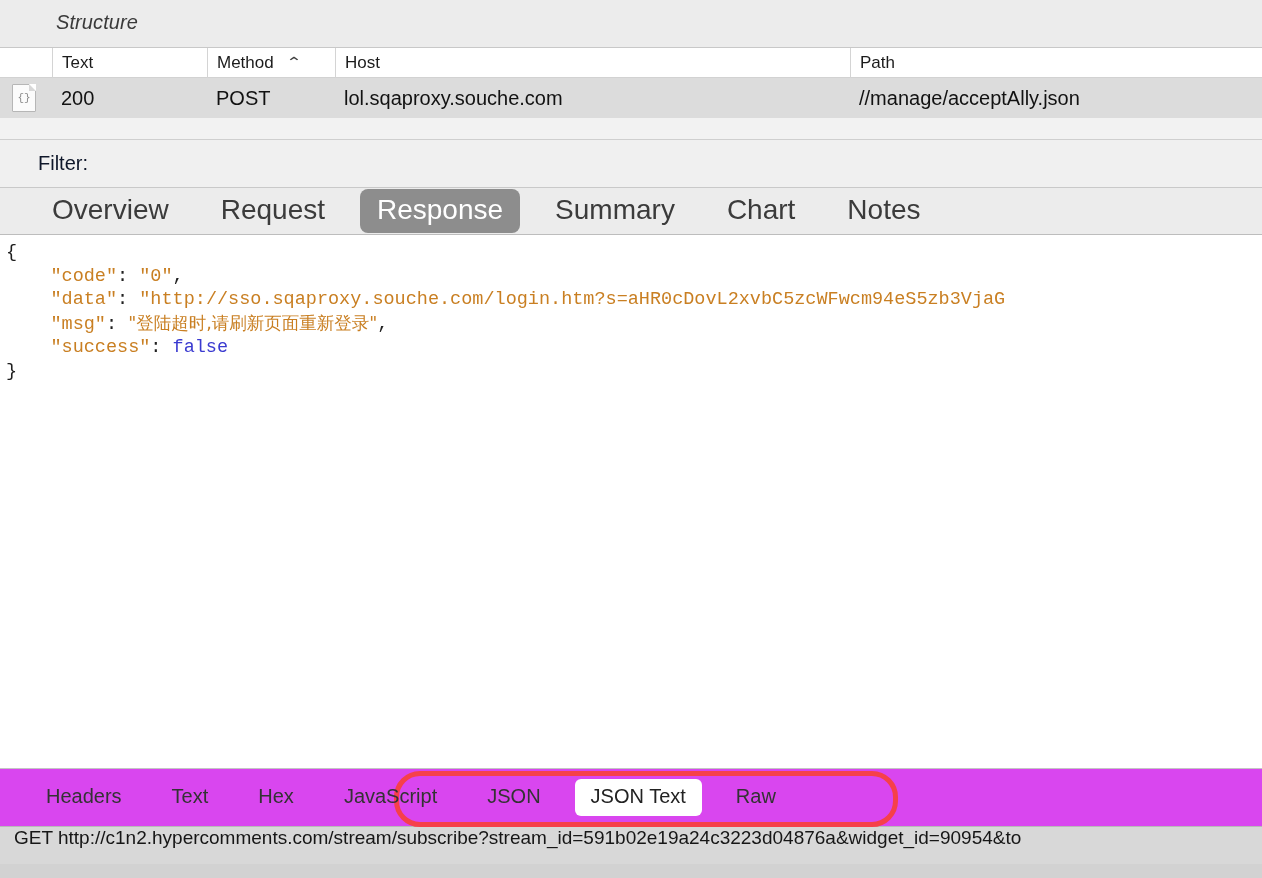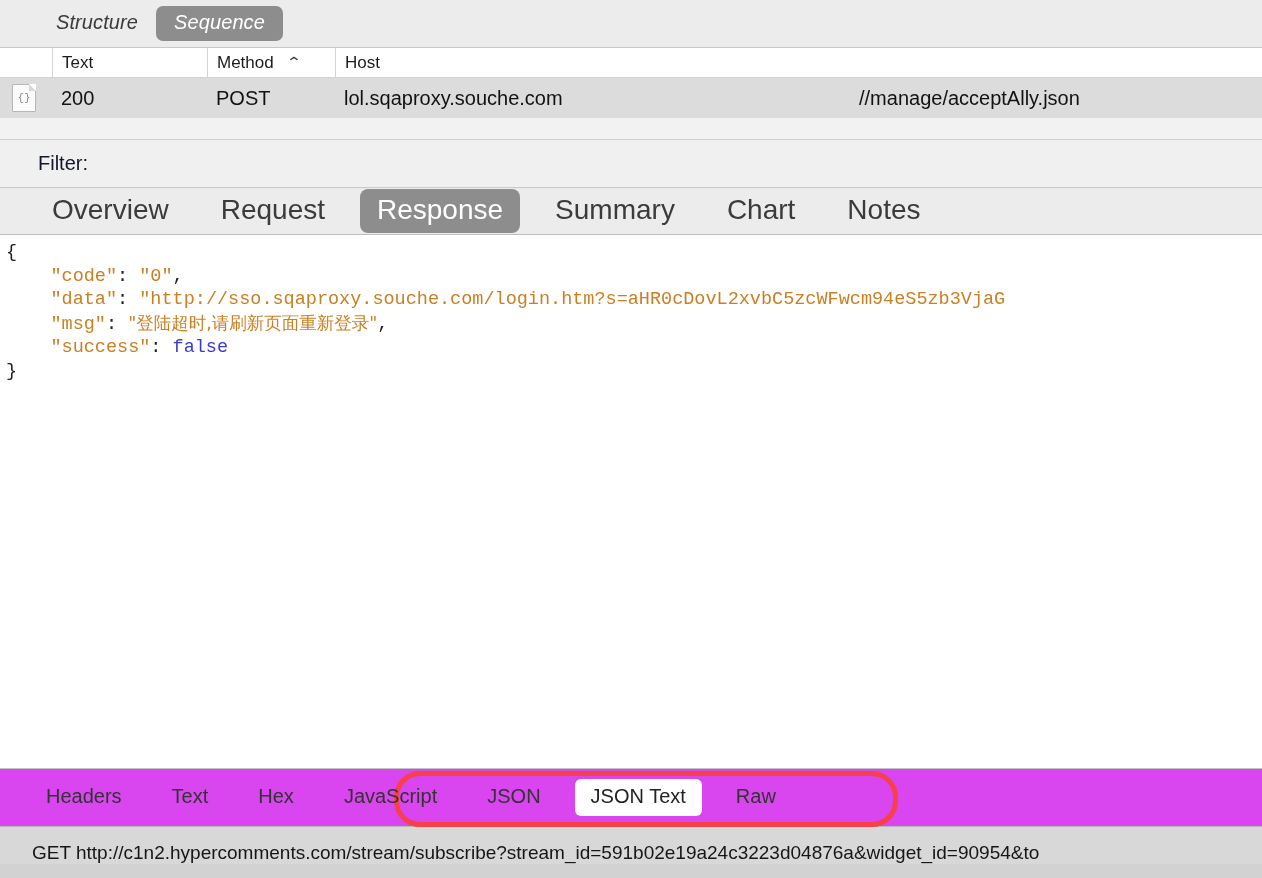--- a/index.html
+++ b/index.html
@@ -242,22 +242,22 @@
     z-index: 1;
     pointer-events: none;
   }
 
   
   .statusbar {
     flex: 0 0 38px;
     background: #d8d8d8;
     border-top: 1px solid #b9b9b9;
     display: flex;
-    align-items: flex-end;
-    padding-left: 32px;
+    align-items: flex-start;
+    padding-left: 14px;
     font-size: 19px;
     color: #161616;
     white-space: nowrap;
     overflow: hidden;
   }
 
   
   .bg-sliver {
     flex: 0 0 14px;
     background: #d2d2d2;
@@ -278,34 +278,36 @@
   .bg-sliver .b2 { left: 300px; }
   .bg-sliver .b3 { left: 470px; }
 </style>
 </head>
 <body>
 
 <div class="app">
 
   <div class="toolbar">
     <div class="seg">Structure</div>
-    <div class="seg active">Sequence</div>
   </div>
 
   <div class="table-head">
     <div class="th col-icon"></div>
     <div class="th col-code">
       <span>Text</span>
     </div>
     <div class="th col-meth">
       <span>Method</span>
       <span class="sortcaret">⌃</span>
     </div>
     <div class="th col-host">
       <span>Host</span>
+    </div>
+    <div class="th col-path">
+      <span>Path</span>
     </div>
   </div>
 
   <div class="table-row">
     <div class="td col-icon" style="padding-left:0;">
       <span class="doc-icon">
         <span>{}</span>
       </span>
     </div>
     <div class="td col-code">200</div>

